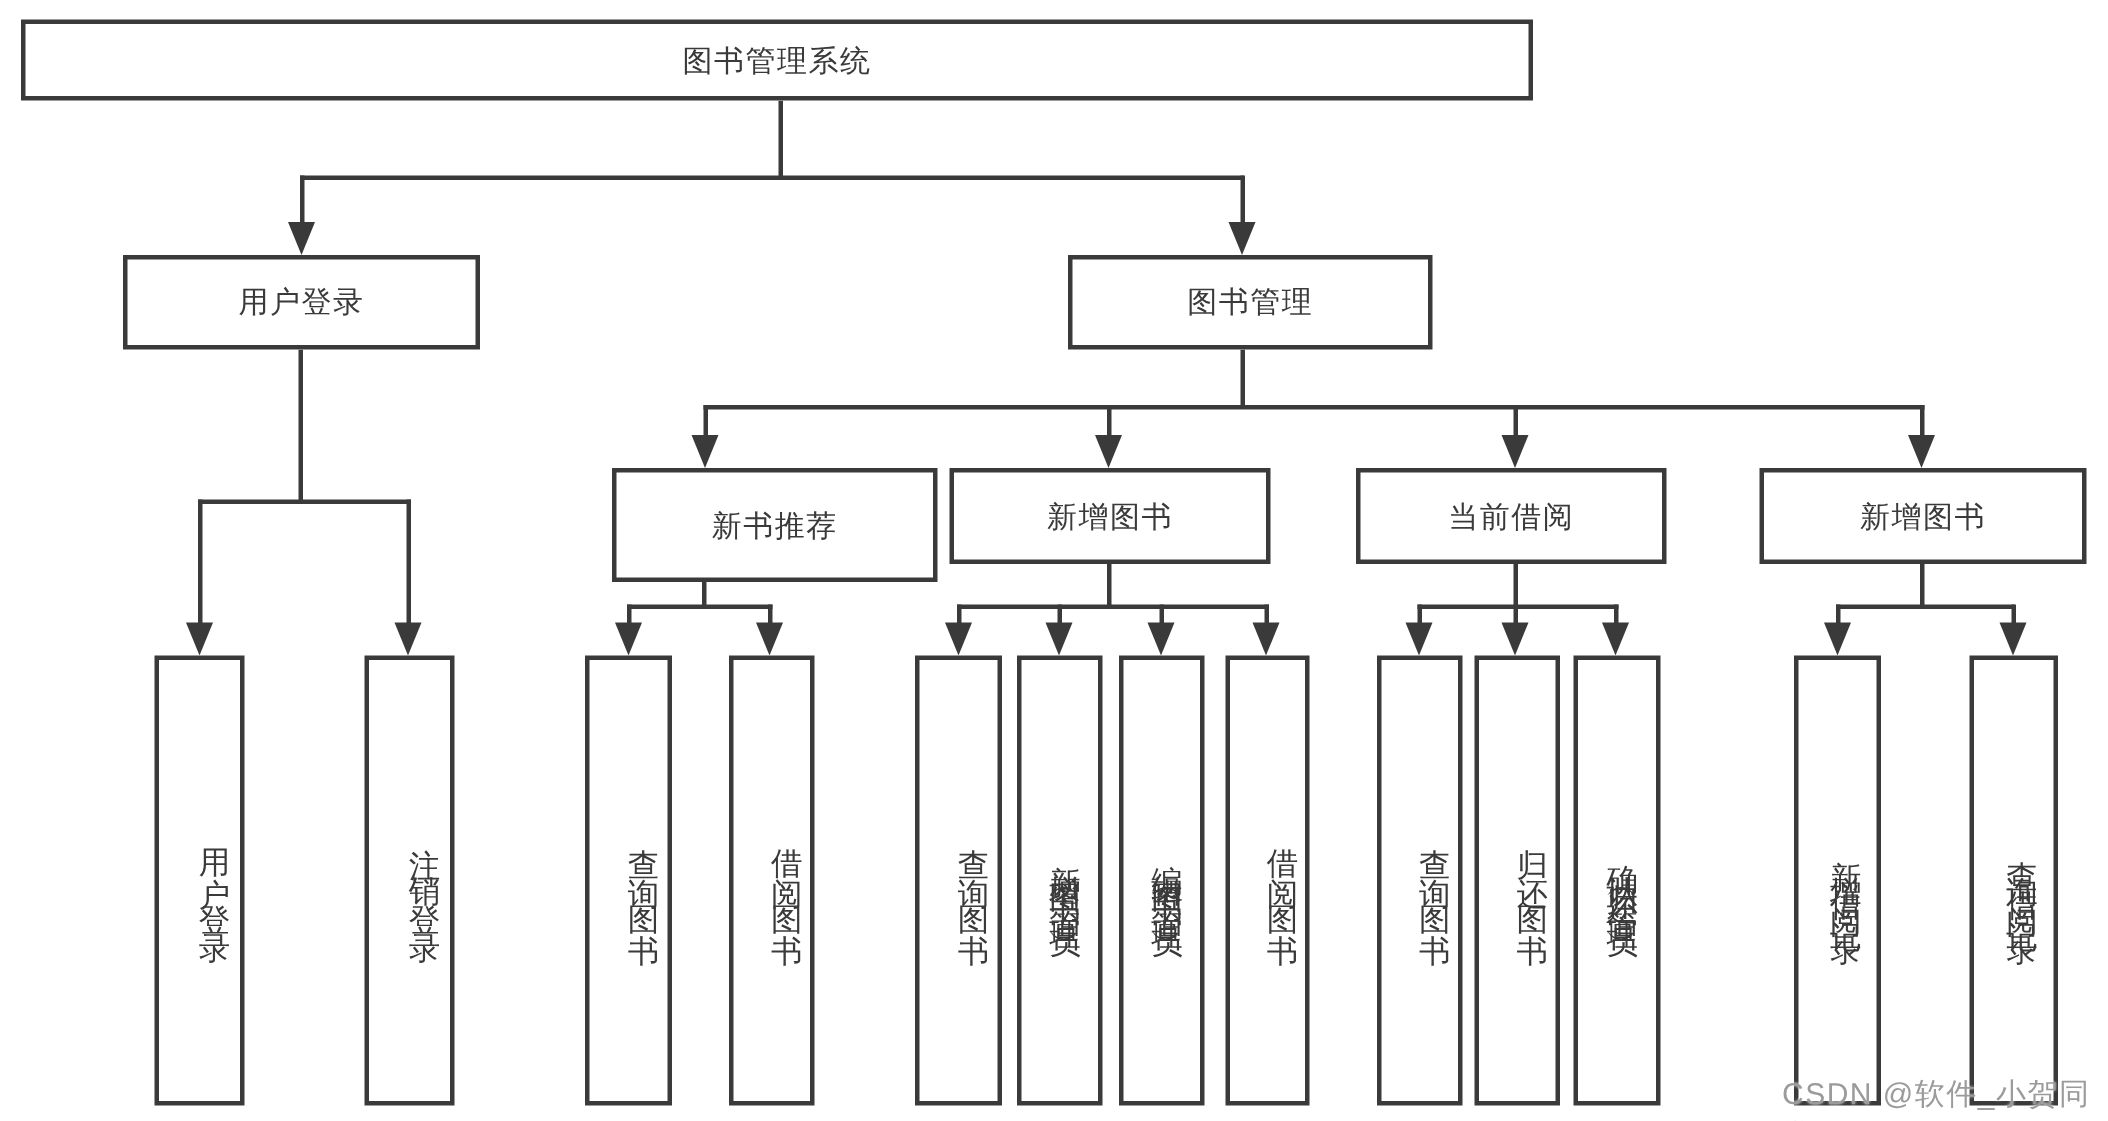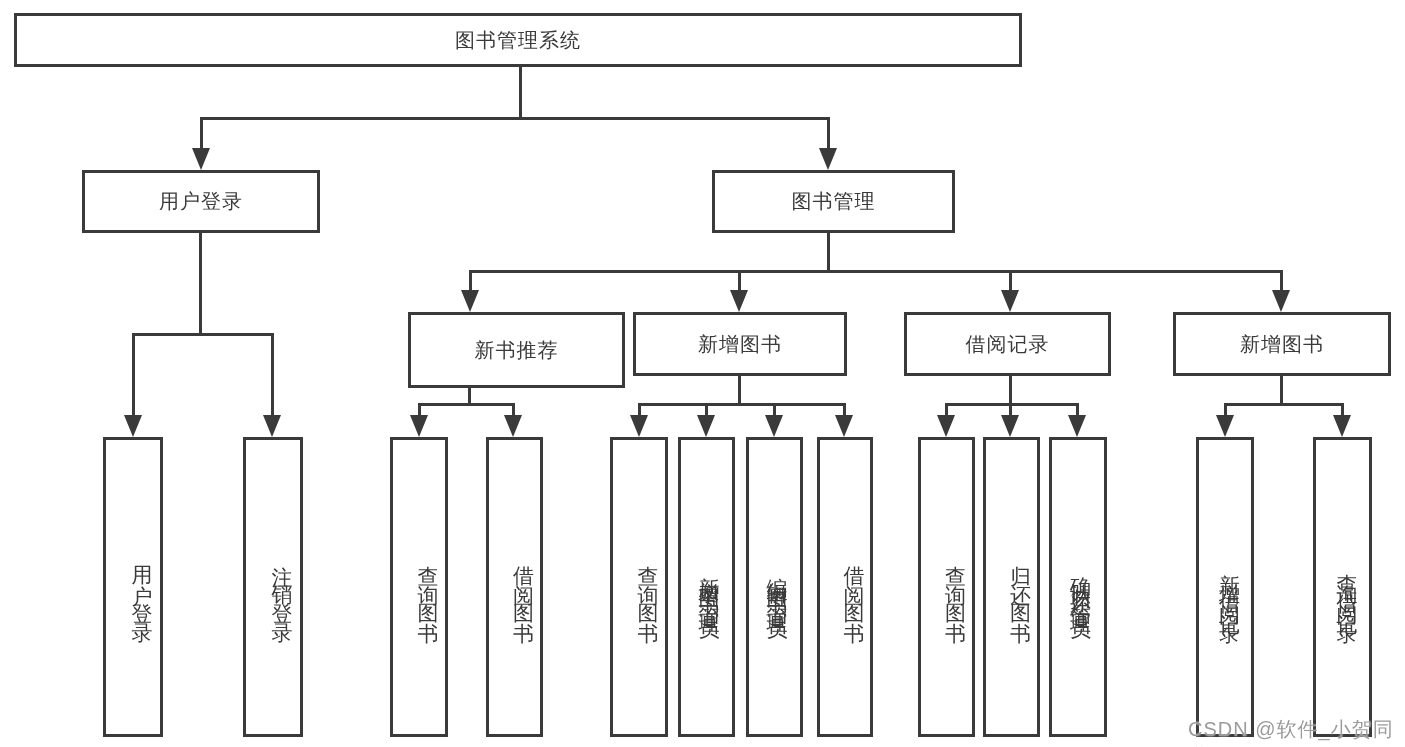--- a/index.html
+++ b/index.html
@@ -80,21 +80,21 @@
     <div class="vl" style="left:738px;top:270px;height:22px;"></div>
     <div class="arrow" style="left:730px;top:290px;"></div>
     <div class="vl" style="left:1009px;top:270px;height:22px;"></div>
     <div class="arrow" style="left:1001px;top:290px;"></div>
     <div class="vl" style="left:1280px;top:270px;height:22px;"></div>
     <div class="arrow" style="left:1272px;top:290px;"></div>
   </div>
 
   <div class="node" style="left:362px;top:312px;width:217px;height:76px;margin-left:46px;">新书推荐</div>
   <div class="node" style="left:633px;top:312px;width:214px;height:64px;">新增图书</div>
-  <div class="node" style="left:904px;top:312px;width:207px;height:64px;">借阅记录</div>
+  <div class="node" style="left:904px;top:312px;width:207px;height:64px;">当前借阅</div>
   <div class="node" style="left:1173px;top:312px;width:218px;height:64px;">新增图书</div>
 
   <div>
     <div class="vl" style="left:468px;top:376px;height:29px;"></div>
     <div class="hl" style="left:418px;top:403px;width:97px;"></div>
     <div class="vl" style="left:418px;top:403px;height:16px;"></div>
     <div class="arrow" style="left:410px;top:415px;"></div>
     <div class="vl" style="left:512px;top:403px;height:16px;"></div>
     <div class="arrow" style="left:504px;top:415px;"></div>
   </div>

